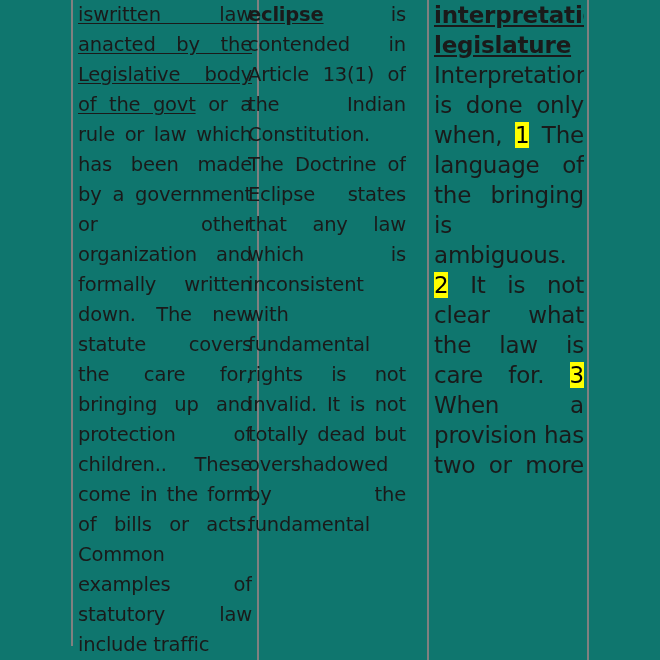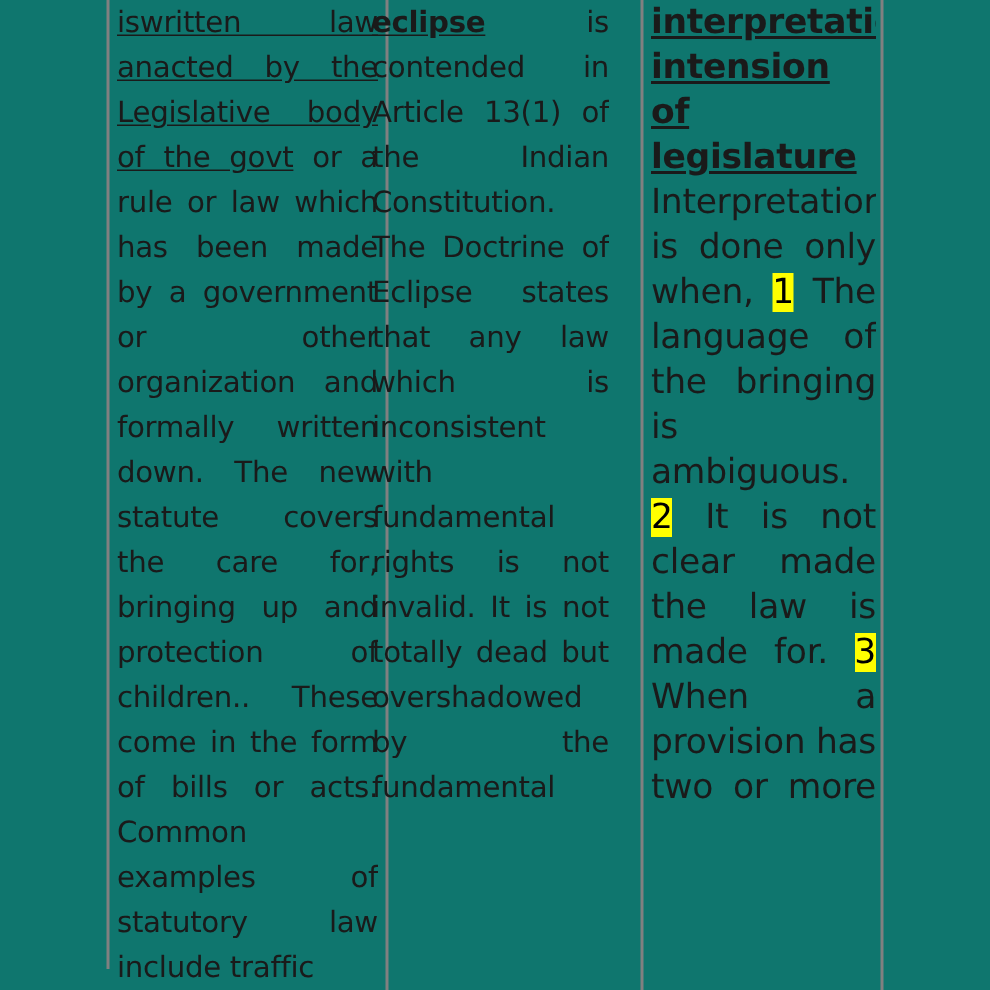--- a/index.html
+++ b/index.html
@@ -130,19 +130,18 @@
     <p class="para"><span class="ul">iswritten law anacted by the Legislative body of the govt</span><span> or a rule or law which has been made by a government or other organization and formally written down. The new statute covers the care for, bringing up and protection of children.. These come in the form of bills or acts. Common examples of statutory law include traffic</span></p>
   </div>
 
   <div class="col col-2">
     <p class="para"><span class="hd">eclipse</span><span> is contended in Article 13(1) of the Indian Constitution. The Doctrine of Eclipse states that any law which is inconsistent with fundamental rights is not invalid. It is not totally dead but overshadowed by the fundamental right. The inconsistency (conflict) can be removed</span></p>
   </div>
 
   <div class="col col-3">
 
     <div class="hd-block">interpretatio</div>
-    <div class="hd-block stretch">intension of</div>
     <div class="hd-block">legislature</div>
 
-    <p class="para last-justify"><span>Interpretation is done only when,</span><span> </span><span class="hl">1</span><span> </span><span>The language of the bringing is ambiguous.</span><span> </span><span class="hl">2</span><span> </span><span>It is not clear made the law is made for.</span><span> </span><span class="hl">3</span><span> </span><span>When a provision has two or more</span></p>
+    <p class="para last-justify"><span>Interpretation is done only when,</span><span> </span><span class="hl">1</span><span> </span><span>The language of the bringing is ambiguous.</span><span> </span><span class="hl">2</span><span> </span><span>It is not clear what the law is care for.</span><span> </span><span class="hl">3</span><span> </span><span>When a provision has two or more</span></p>
   </div>
 
 </div>
 
 </body></html>

